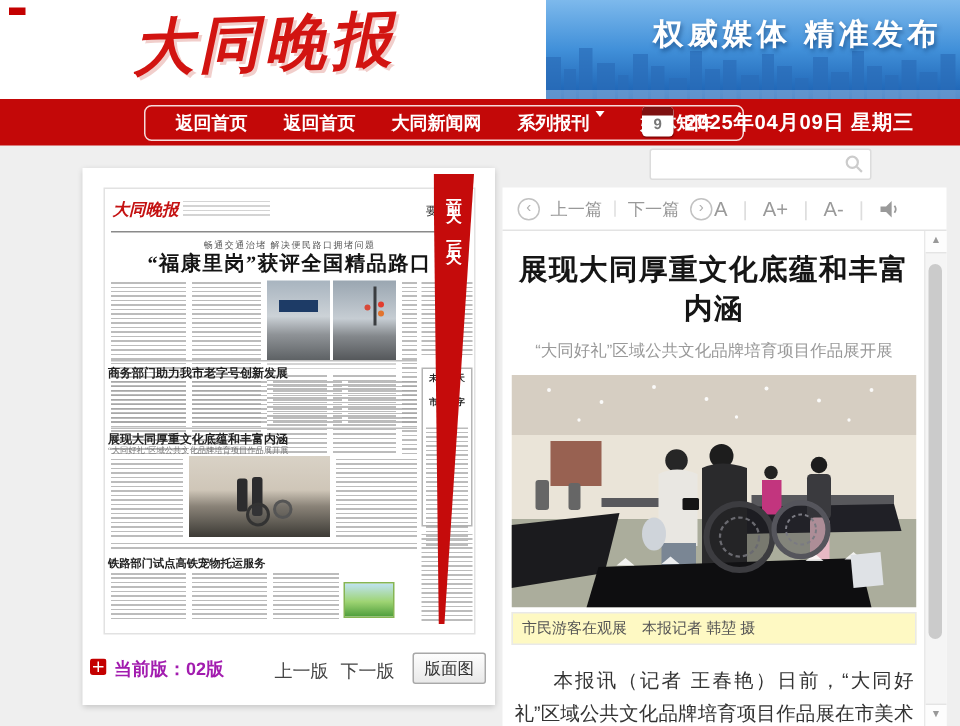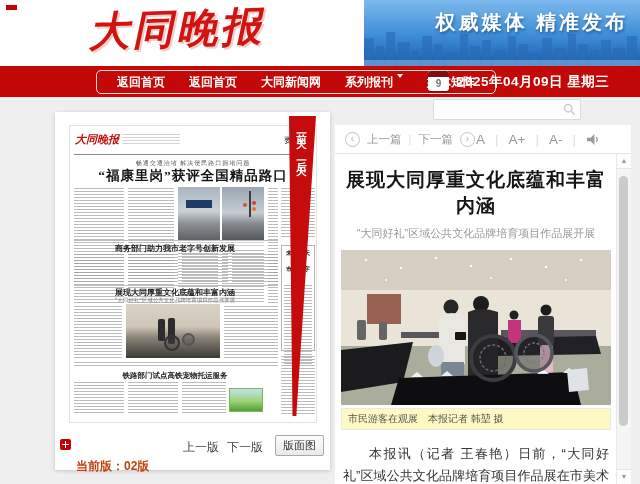--- a/index.html
+++ b/index.html
@@ -54,34 +54,34 @@
   .ph{position:absolute;overflow:hidden;}
   .ph1{left:108px;top:61px;width:42px;height:53px;
         background:linear-gradient(180deg,#a8b4bf 0%,#ccd2d7 45%,#8f9397 68%,#5e6265 100%);}
   .ph1 .sign{position:absolute;left:18%;top:24%;width:62%;height:15%;background:#1d3b66;}
   .ph2{left:152px;top:61px;width:42px;height:53px;
         background:linear-gradient(180deg,#9aa6b1 0%,#c6cdd3 48%,#84888c 70%,#55585b 100%);}
   .ph2 .pole{position:absolute;right:32%;top:8%;width:2px;height:48%;background:#3a3d40;}
   .ph2 .red{position:absolute;right:20%;top:26%;width:4px;height:4px;background:#e23c2e;border-radius:50%;
         box-shadow:0 6px 0 #e2742e,-9px 2px 0 #d84a3a;}
   .sec-line{position:absolute;left:4px;width:204px;border-top:1px solid #bdbdbd;}
-  .h2s{position:absolute;left:2px;width:206px;text-align:center;font-weight:900;color:#222;cursor:pointer;}
+  .h2s{position:absolute;left:2px;width:206px;text-align:left;font-weight:900;color:#222;cursor:pointer;}
   .sidebox{position:absolute;left:211px;top:119px;width:34px;height:106px;border:1px solid #b5b5b5;padding:3px 2px;}
   .sbt{font-size:6px;font-weight:bold;text-align:center;color:#222;line-height:8px;}
   .ph3{left:56px;top:178px;width:94px;height:54px;
         background:linear-gradient(180deg,#d9d2c6 0%,#cfc6b8 42%,#8a8378 62%,#3c3a35 100%);}
   .ph3 .fig{position:absolute;width:7px;height:22px;background:#2c2c2e;border-radius:2px;}
   .ph3 .ring{position:absolute;width:16px;height:16px;border:2px solid #333;border-radius:50%;background:rgba(70,70,70,.3);}
   .ad{position:absolute;left:159px;top:262px;width:34px;height:24px;border:1px solid #86b553;
         background:linear-gradient(180deg,#bfe3f2 0%,#9ed473 55%,#4f9e3c 100%);}
   .bbar{position:absolute;left:0;right:0;top:322px;height:28px;font-family:"Liberation Sans",sans-serif;}
   .cur-ic{position:absolute;left:5px;top:5px;width:11px;height:11px;border-radius:2px;
         background:linear-gradient(#fff,#fff) 50% 50%/7px 1px no-repeat,
                    linear-gradient(#fff,#fff) 50% 50%/1px 7px no-repeat,#c40000;}
-  .cur{position:absolute;left:21px;top:4px;font-size:12px;font-weight:bold;color:#c2410c;margin-top:20px;}
+  .cur{position:absolute;left:21px;top:4px;font-size:12px;font-weight:bold;color:#a21caf;}
   .pn{position:absolute;left:128px;top:5px;font-size:12px;color:#444;display:flex;gap:8px;}
   .pn span{cursor:pointer;}
   .layoutbtn{position:absolute;right:6px;top:1px;font-size:11px;color:#333;border:1px solid #a8a8a8;
         background:linear-gradient(#fdfdfd,#e9e9e9);padding:2px 7px;border-radius:2px;cursor:pointer;}
   
   .ribbon{position:absolute;left:289px;top:116px;width:27px;height:300px;background:#c50b0b;
         clip-path:polygon(0 0,100% 0,27% 100%,13% 100%);z-index:5;}
   .ribbon .tabs{position:absolute;left:6px;top:9px;writing-mode:vertical-rl;color:#fff;
         font-size:10.5px;font-weight:bold;letter-spacing:3px;}
   .ribbon a{color:#fff;text-decoration:none;cursor:pointer;}

